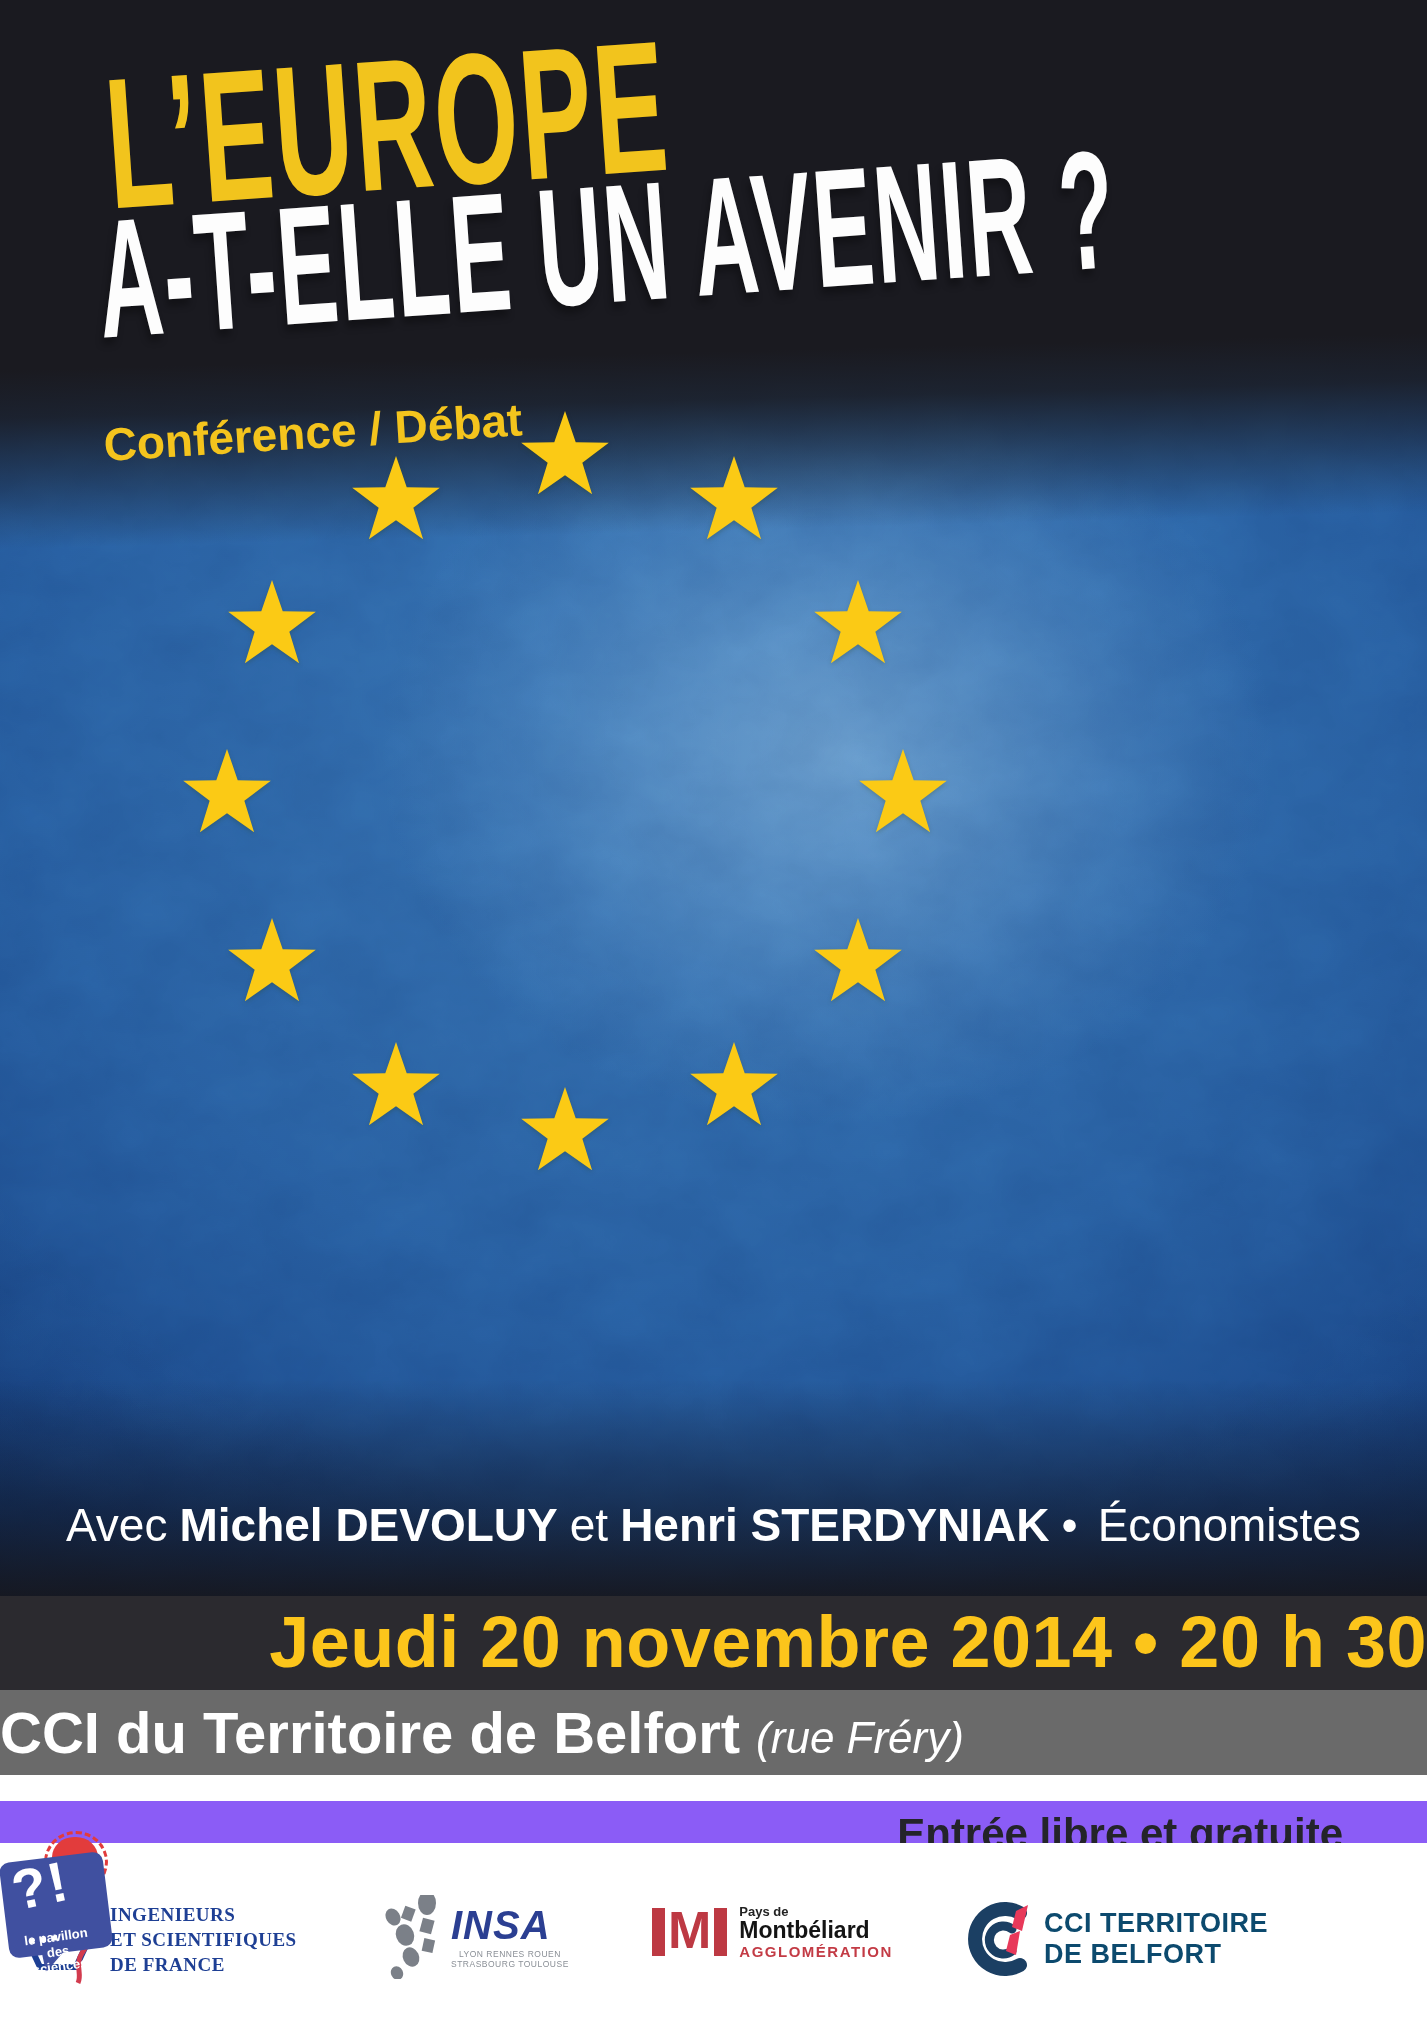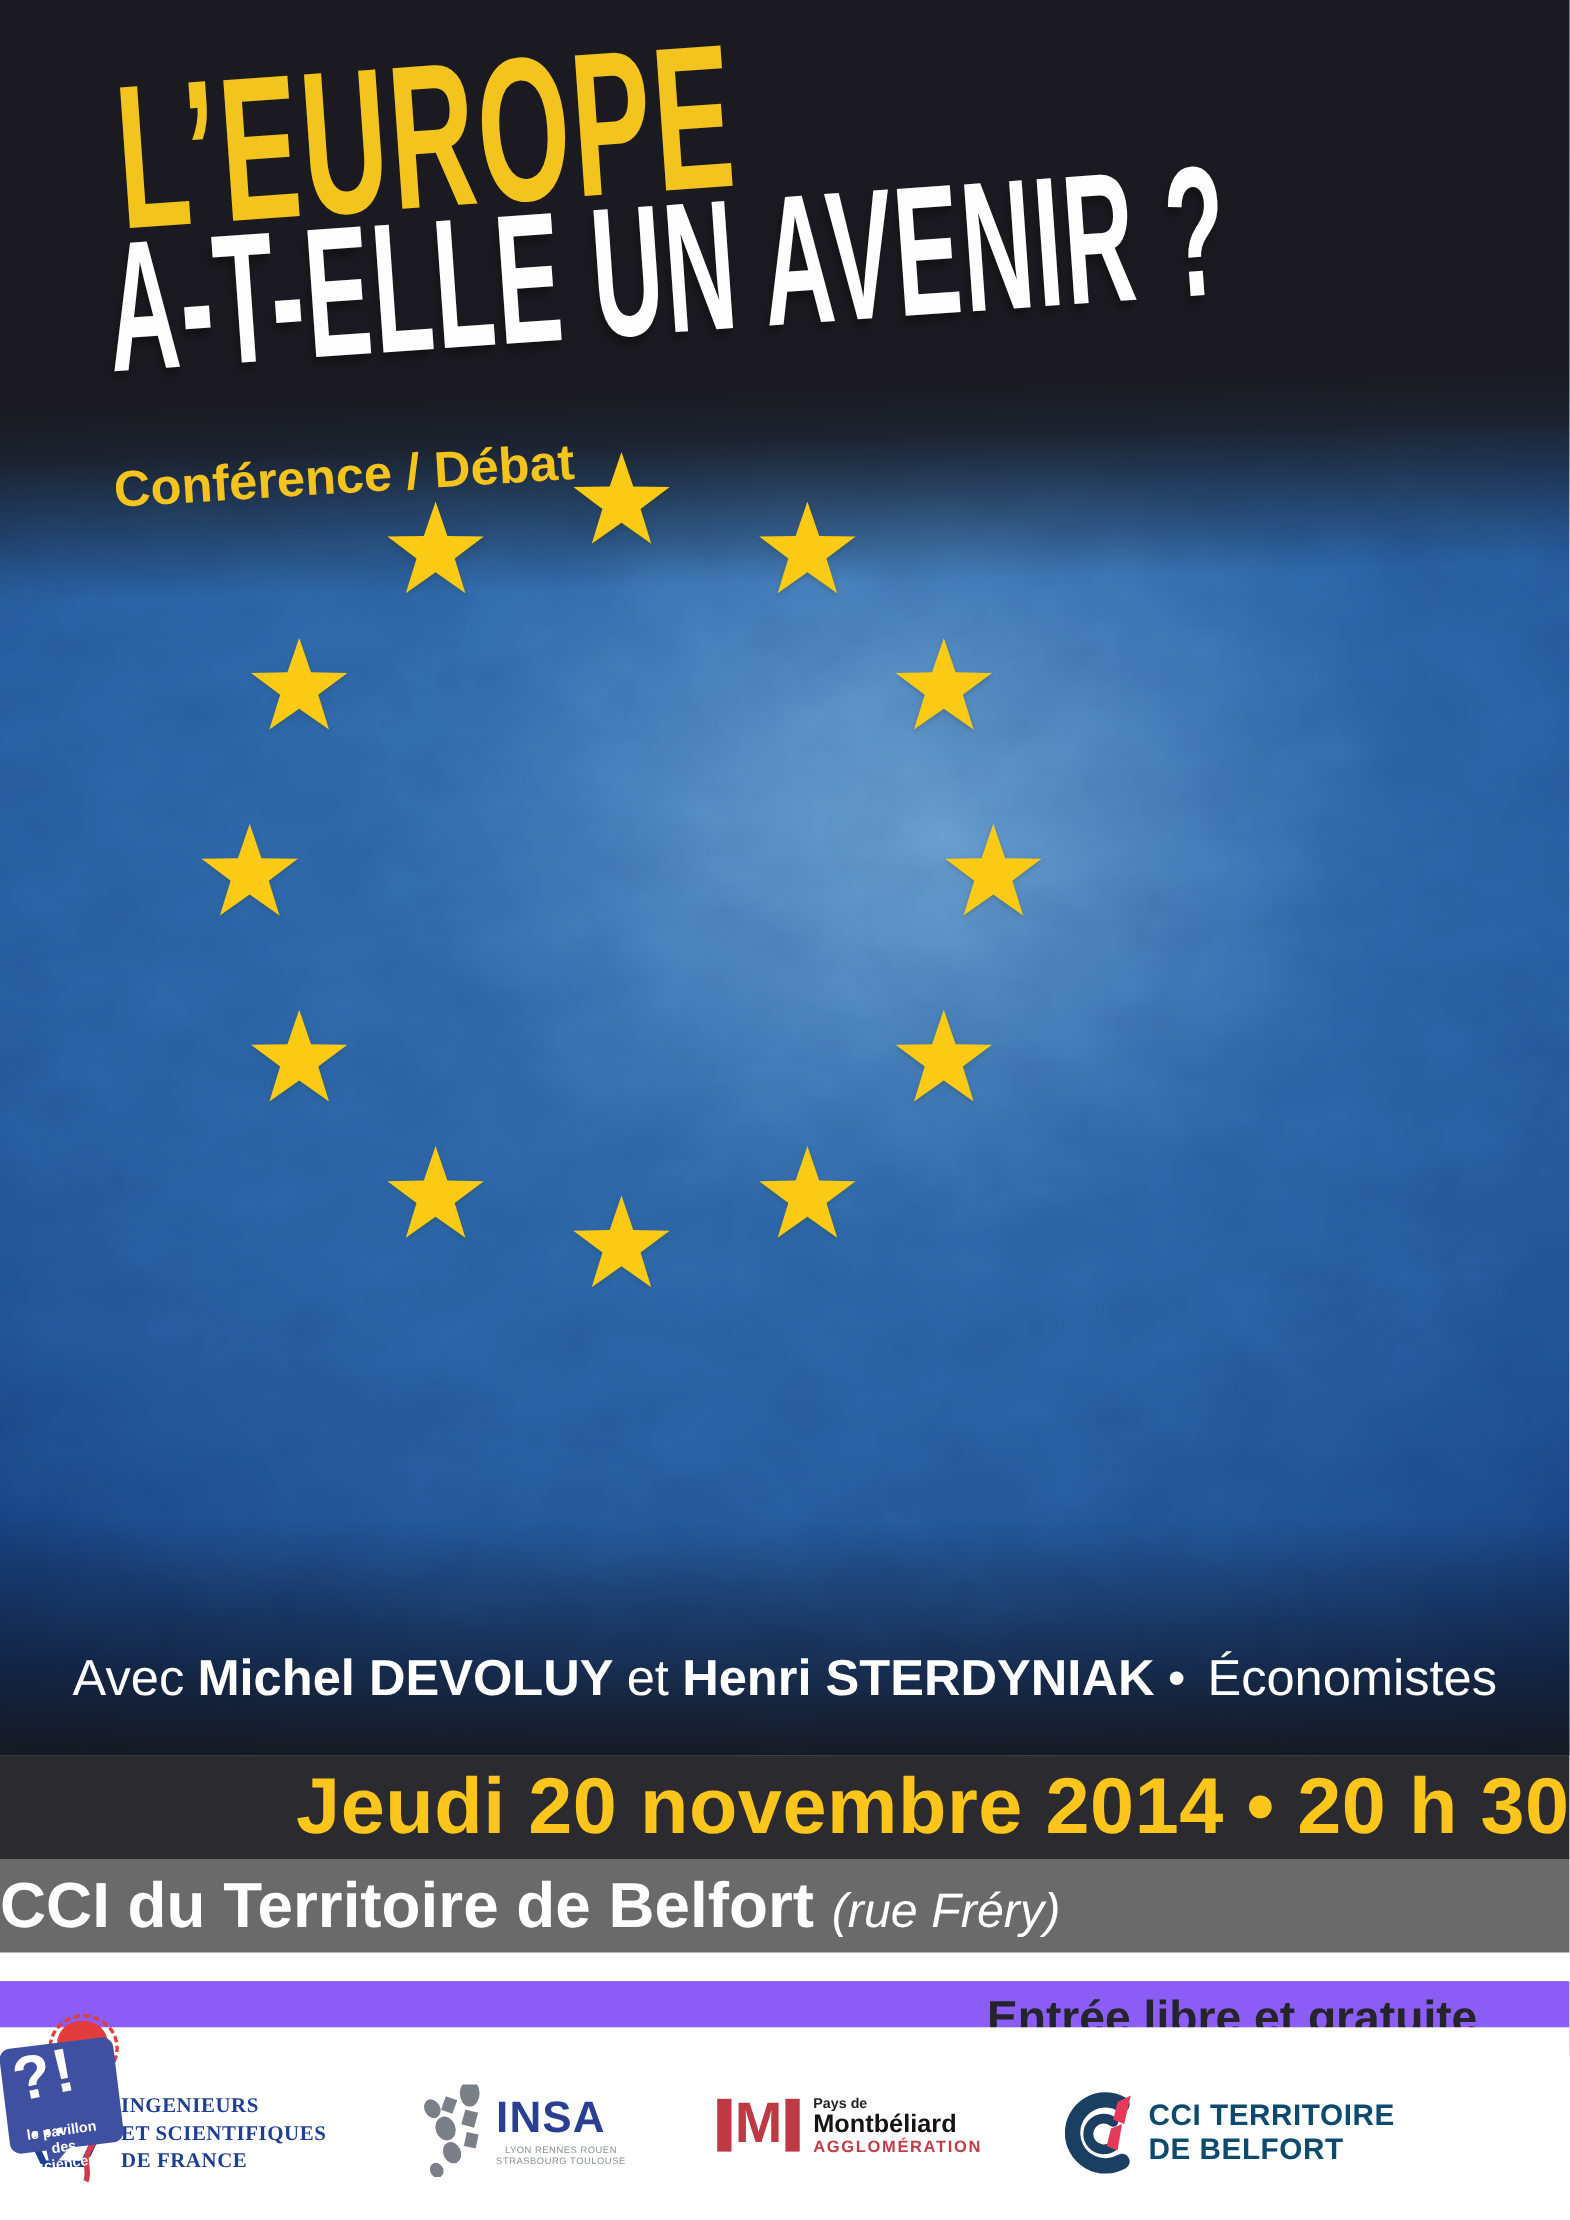--- a/index.html
+++ b/index.html
@@ -50,21 +50,21 @@
   .band-entry{position:absolute;left:0;top:1775px;width:1427px;height:68px;background:#8b5cf6;
     color:#24242a;font-weight:700;font-size:42px;line-height:66px;text-align:right;padding-right:84px;box-sizing:border-box;margin-top:26px;}
 
   
   .footer{position:absolute;left:0;top:1843px;width:1427px;height:175px;background:#fff;}
   .logo{position:absolute;display:flex;align-items:center;}
   .iesf{left:18px;top:50px;}
   .iesf .txt{margin-left:14px;color:#1e3f94;font-weight:700;font-size:19px;line-height:25px;letter-spacing:.5px;white-space:nowrap;}
   .insa{left:383px;top:52px;}
   .insa .right{margin-left:6px;}
-  .insa .name{color:#2b3f92;font-weight:800;font-size:40px;line-height:40px;letter-spacing:1px;}
+  .insa .name{color:#2b3f92;font-weight:800;font-style:italic;font-size:40px;line-height:40px;letter-spacing:1px;}
   .insa .cities{margin-top:4px;color:#8a8f96;font-size:8.5px;line-height:10px;font-weight:400;letter-spacing:.5px;text-align:center;}
   .montb{left:652px;top:62px;}
   .montb .mark{display:flex;align-items:stretch;height:48px;}
   .montb .bar{width:13px;background:#bd3943;}
   .montb .em{color:#bd3943;font-weight:800;font-size:52px;line-height:44px;margin:0 3px;font-family:"Liberation Sans",sans-serif;}
   .montb .txt{margin-left:12px;line-height:1;white-space:nowrap;}
   .montb .t1{color:#222;font-size:13px;font-weight:700;}
   .montb .t2{color:#141414;font-size:23px;font-weight:800;margin-top:1px;}
   .montb .t3{color:#c33b45;font-size:15px;font-weight:700;letter-spacing:1.5px;margin-top:2px;}
   .ccib{left:968px;top:58px;}

